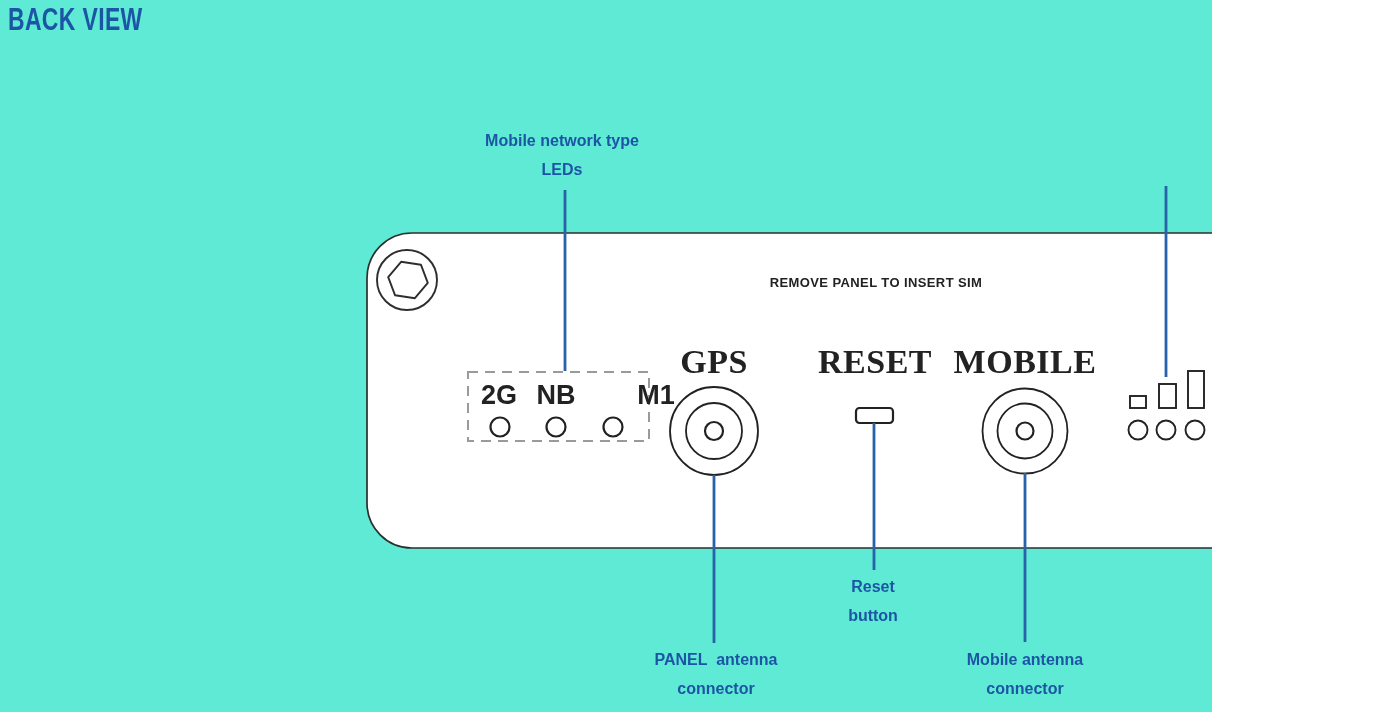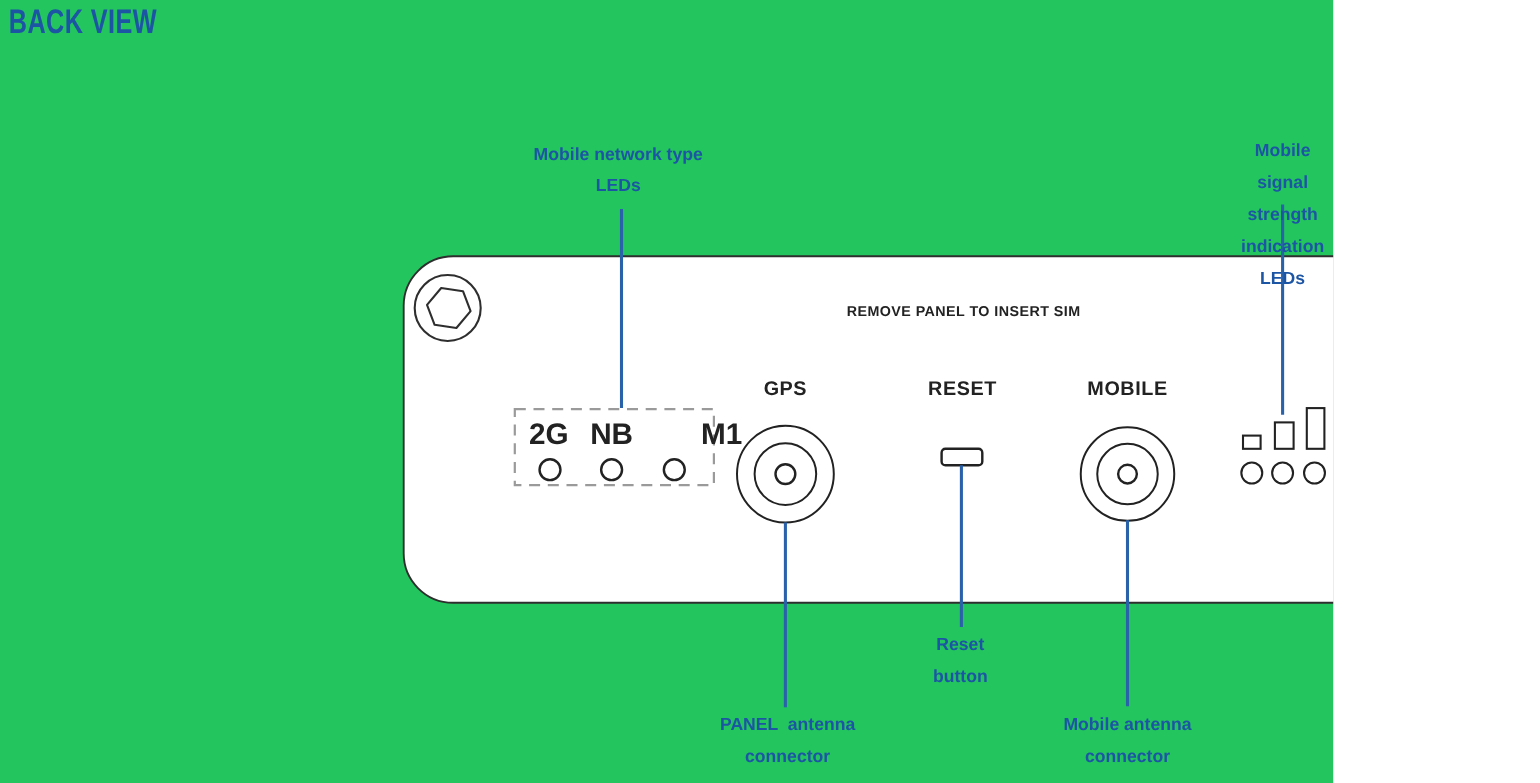--- a/index.html
+++ b/index.html
@@ -5,21 +5,21 @@
   html, body {
     margin: 0;
     padding: 0;
     background: #ffffff;
     font-family: "Liberation Sans", sans-serif;
   }
   .stage {
     position: relative;
     width: 1212px;
     height: 712px;
-    background: #22c55e;
+    background: #5eead4;
     overflow: hidden;
   }
   .abs { position: absolute; }
 
   .page-title {
     left: 8px;
     top: 2px;
     font-size: 31px;
     font-weight: 700;
     letter-spacing: 0.5px;
@@ -49,21 +49,21 @@
 
   
   .panel-text {
     color: #222222;
     font-weight: 700;
     text-align: center;
     transform: translateX(-50%);
     white-space: nowrap;
   }
   .sim-note   { font-size: 13px; letter-spacing: 0.4px; }
-  .port-label { font-size: 18px; letter-spacing: 0.5px; }
+  .port-label { font-size: 34px; letter-spacing: 0.5px; font-family: Liberation Serif, serif; }
   .led-label  { font-size: 27px; }
 </style>
 </head>
 <body>
 
 <div class="stage">
 
   <div class="abs page-title">BACK VIEW</div>
 
   <svg class="abs diagram-svg" viewBox="0 0 1400 712" fill="none" xmlns="http://www.w3.org/2000/svg">
@@ -119,22 +119,20 @@
       <line x1="1166" y1="186" x2="1166" y2="377"></line>
       <line x1="714" y1="475" x2="714" y2="643"></line>
       <line x1="874" y1="423" x2="874" y2="570"></line>
       <line x1="1025" y1="473" x2="1025" y2="642"></line>
     </g>
   </svg>
 
   <div class="abs ann" style="left:562px; top:126px;">Mobile network type
 LEDs</div>
 
-  <div class="abs ann" style="left:1166px; top:123px;">Mobile signal strength
-indication LEDs</div>
 
   <div class="abs ann" style="left:873px; top:572px;">Reset
 button</div>
 
   <div class="abs ann" style="left:716px; top:645px;">PANEL  antenna
 connector</div>
 
   <div class="abs ann" style="left:1025px; top:645px;">Mobile antenna
 connector</div>
 

